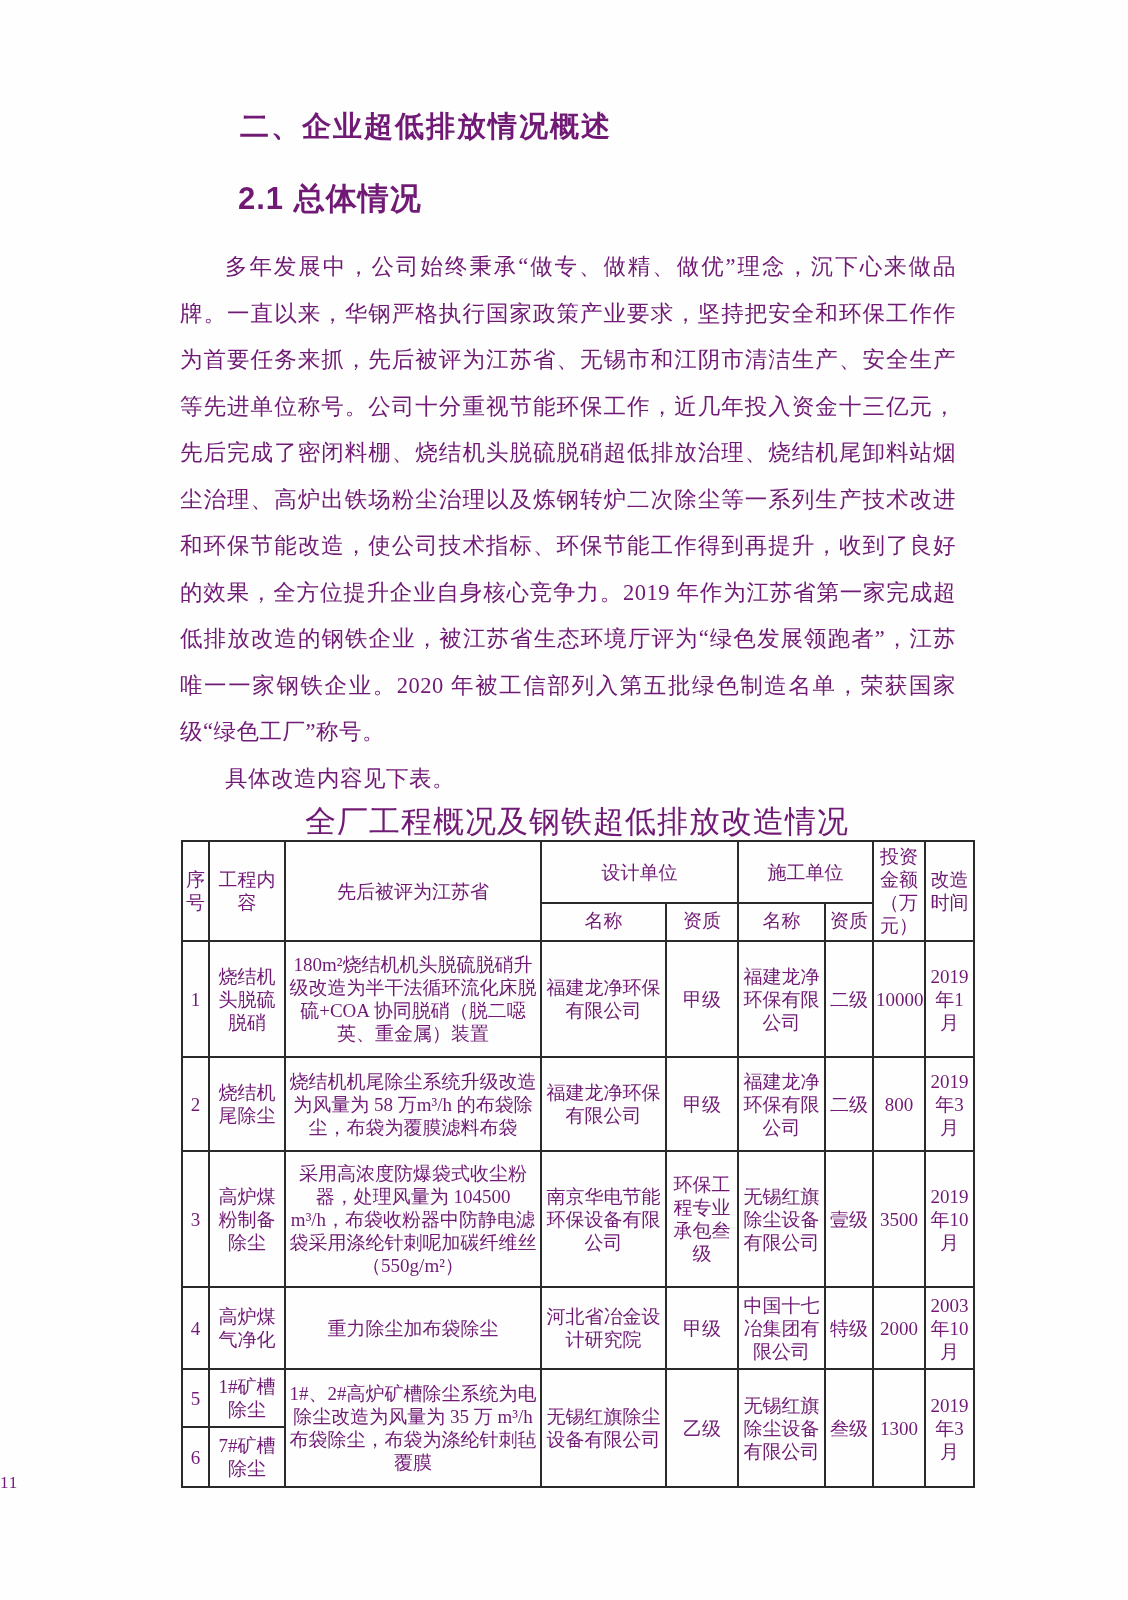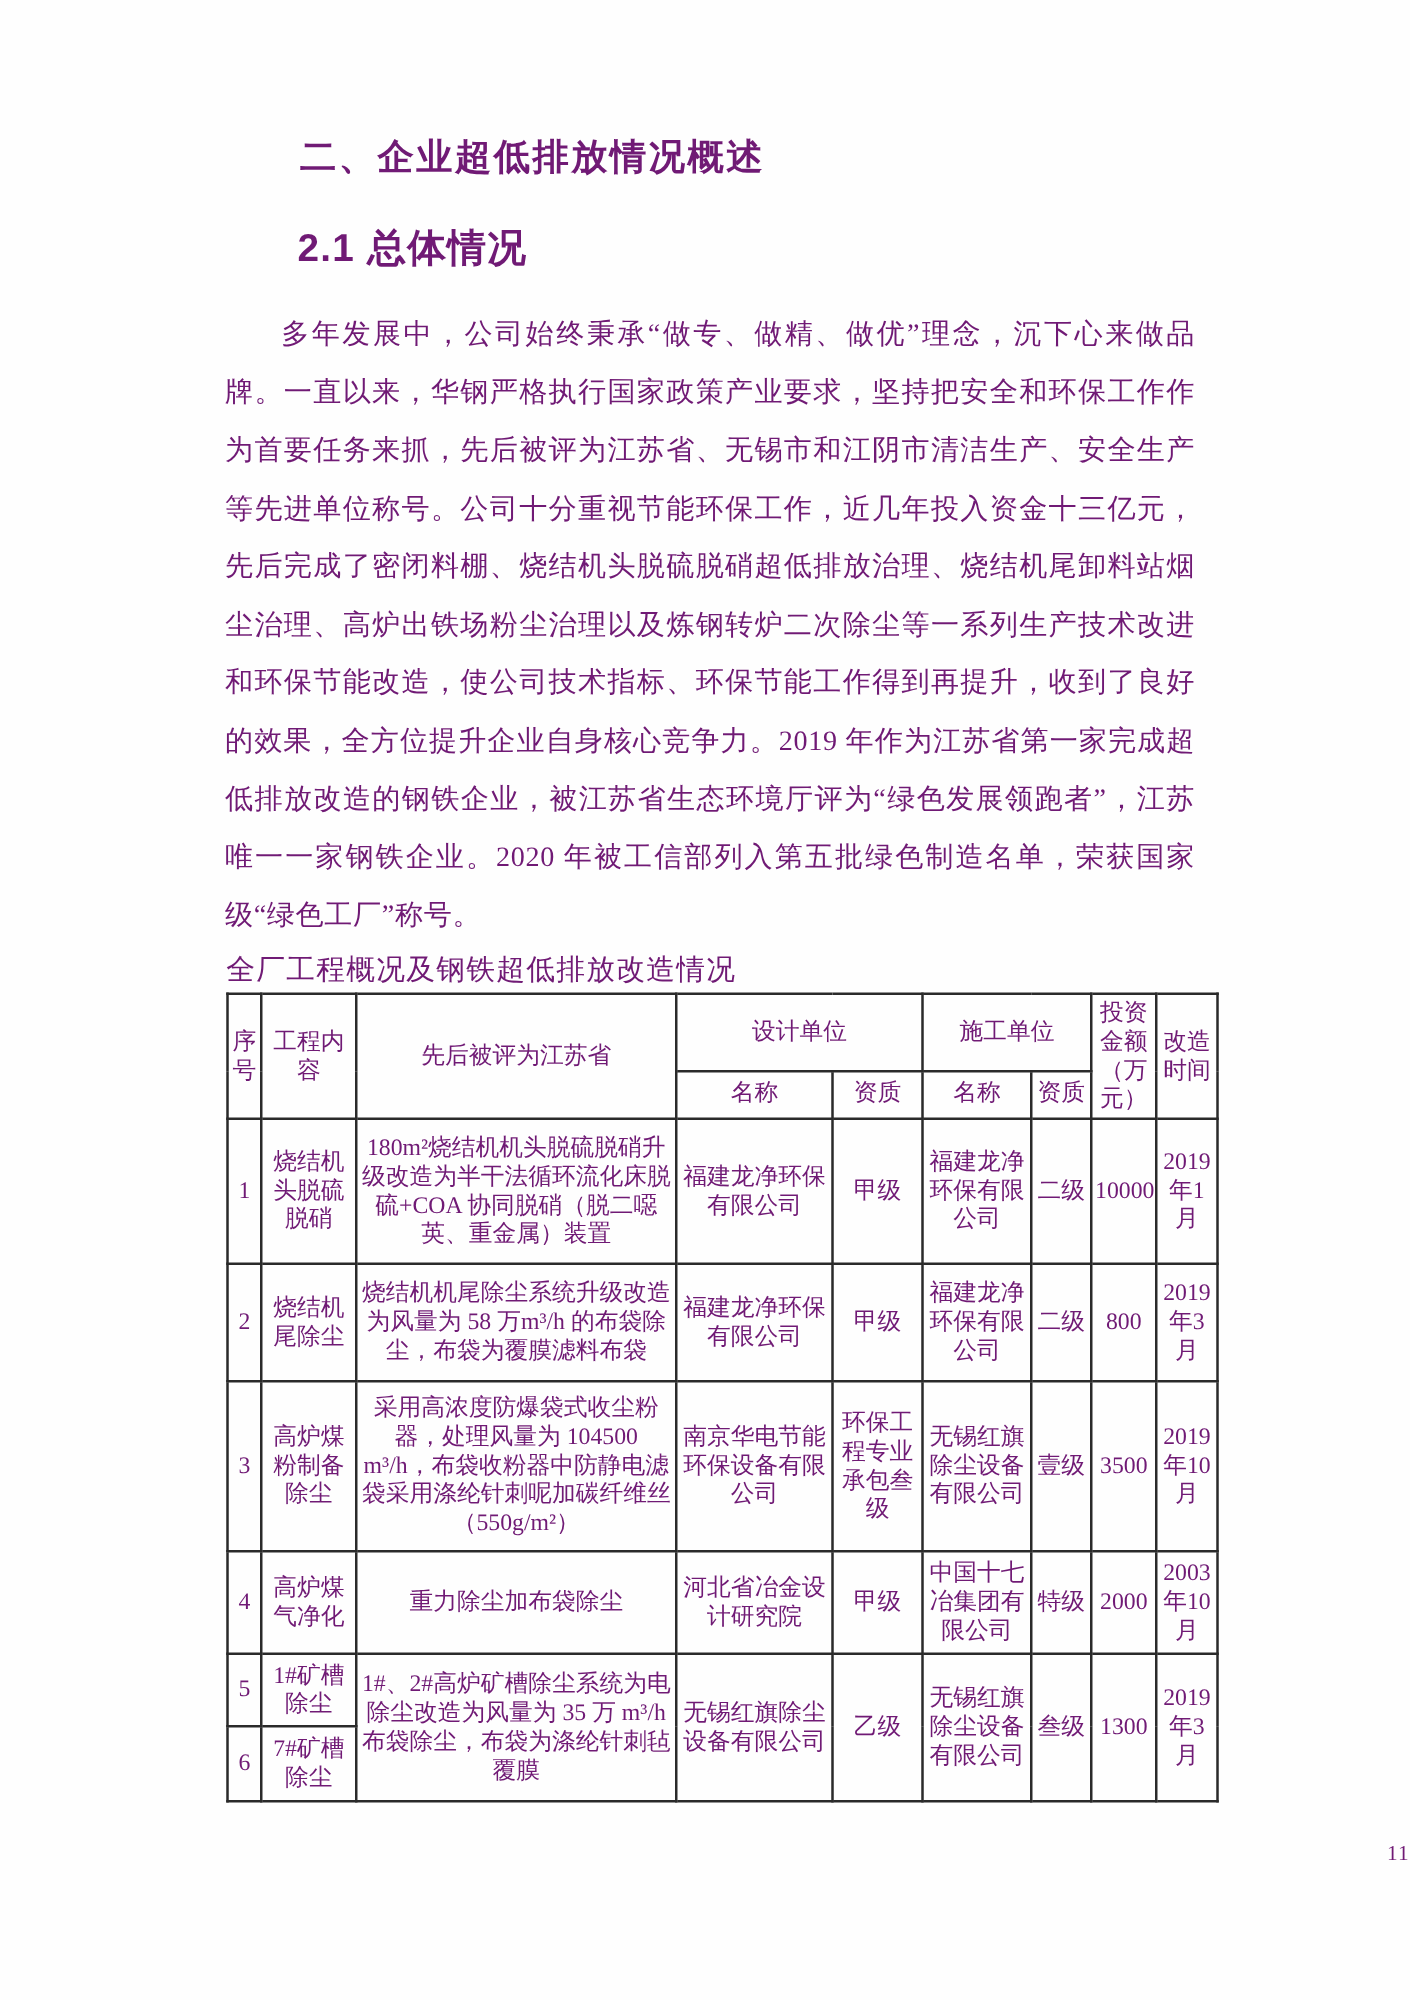--- a/index.html
+++ b/index.html
@@ -21,56 +21,57 @@
   }
   .para {
     margin:26px 172px 0 180px; font-size:22.5px; line-height:46.5px;
     text-align:justify; text-indent:2em; letter-spacing:0.5px;
   }
   .lead {
     margin:0 172px 0 180px; font-size:22.5px; line-height:46.5px;
     text-indent:2em; letter-spacing:0.5px;
   }
   .table-title {
-    width:792px; margin:6px 0 4px 181px; 
-    font-size:23px; line-height:28px; letter-spacing:1px;
+    width:792px; margin:6px 0 4px 181px; text-align:center;
+    font-size:31px; line-height:28px; letter-spacing:1px;
   }
   table.retrofit {
     width:792px; margin-left:181px; border-collapse:collapse;
     table-layout:fixed; border:2.5px solid #222;
   }
   table.retrofit th, table.retrofit td {
     border:2px solid #2a2a2a; font-weight:normal; text-align:center;
     vertical-align:middle; font-size:19px; line-height:23px;
     padding:1px 2px; overflow:hidden;
   }
   tr.hr1 { height:62px; }
   tr.hr2 { height:38px;font-family:Liberation Mono, monospace; }
   tr.r1 { height:116px; }
   tr.r2 { height:94px; }
   tr.r3 { height:136px; }
   tr.r4 { height:82px; }
   tr.r5 { height:58px; }
   tr.r6 { height:60px; }
   .page-number {
     position:absolute; top:1473px; left:0; width:1128px;
-    text-align:right; font-size:17px; letter-spacing:1px;
+    text-align:left; font-size:17px; letter-spacing:1px;
   }
 </style>
 </head>
 <body>
 
 <div class="page">
 
   <div class="h1">二、企业超低排放情况概述</div>
 
   <div class="h2">2.1 总体情况</div>
 
   <p class="para">多年发展中，公司始终秉承“做专、做精、做优”理念，沉下心来做品牌。一直以来，华钢严格执行国家政策产业要求，坚持把安全和环保工作作为首要任务来抓，先后被评为江苏省、无锡市和江阴市清洁生产、安全生产等先进单位称号。公司十分重视节能环保工作，近几年投入资金十三亿元，先后完成了密闭料棚、烧结机头脱硫脱硝超低排放治理、烧结机尾卸料站烟尘治理、高炉出铁场粉尘治理以及炼钢转炉二次除尘等一系列生产技术改进和环保节能改造，使公司技术指标、环保节能工作得到再提升，收到了良好的效果，全方位提升企业自身核心竞争力。2019 年作为江苏省第一家完成超低排放改造的钢铁企业，被江苏省生态环境厅评为“绿色发展领跑者”，江苏唯一一家钢铁企业。2020 年被工信部列入第五批绿色制造名单，荣获国家级“绿色工厂”称号。</p>
 
+  <p class="lead">具体改造内容见下表。</p>
 
   <div class="table-title">全厂工程概况及钢铁超低排放改造情况</div>
 
   <table class="retrofit">
     <colgroup>
       <col style="width:27px">
       <col style="width:76px">
       <col style="width:256px">
       <col style="width:125px">
       <col style="width:72px">

